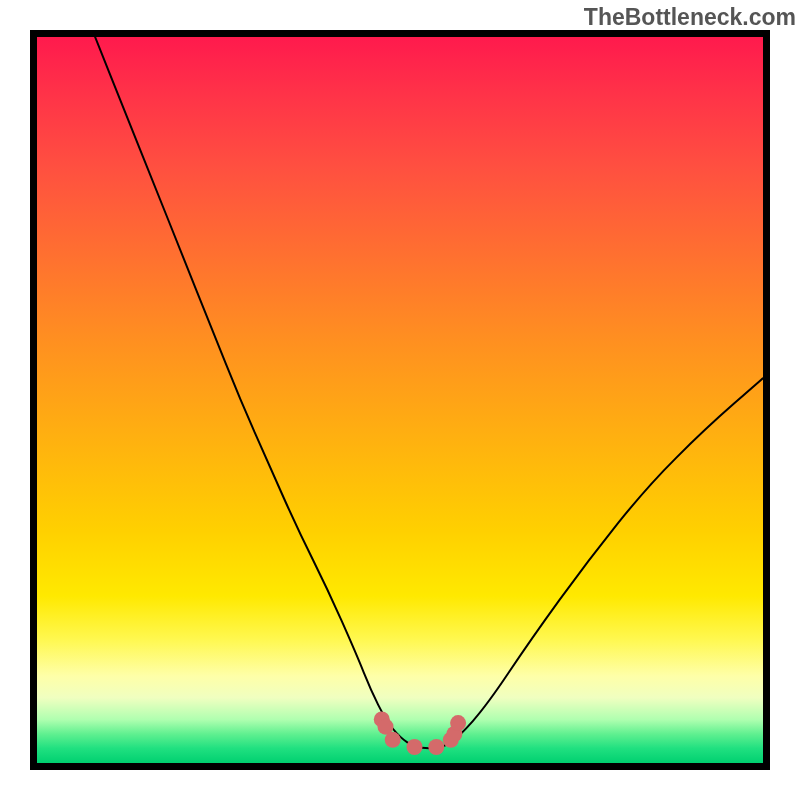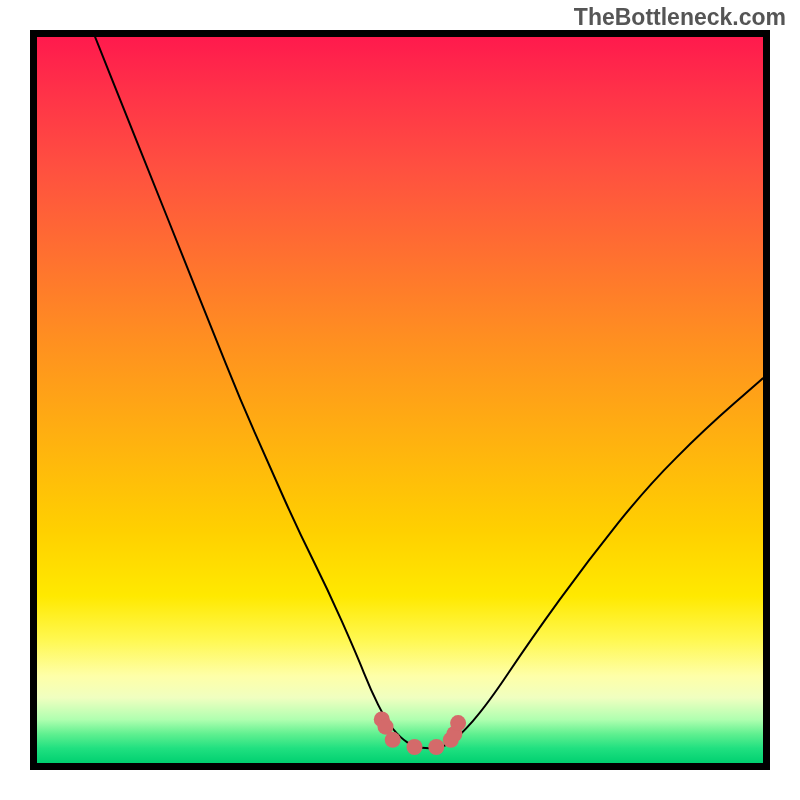--- a/index.html
+++ b/index.html
@@ -9,21 +9,21 @@
   }
   .chart-container {
     width: 800px;
     height: 800px;
     position: relative;
     overflow: hidden;
   }
   .watermark {
     position: absolute;
     top: 4px;
-    right: 14px;
+    right: 4px;
     font-family: Arial, sans-serif;
     font-size: 23px;
     font-weight: bold;
     color: #555555;
     z-index: 10;
   }
   .plot-frame {
     position: absolute;
     top: 30px;
     left: 30px;

